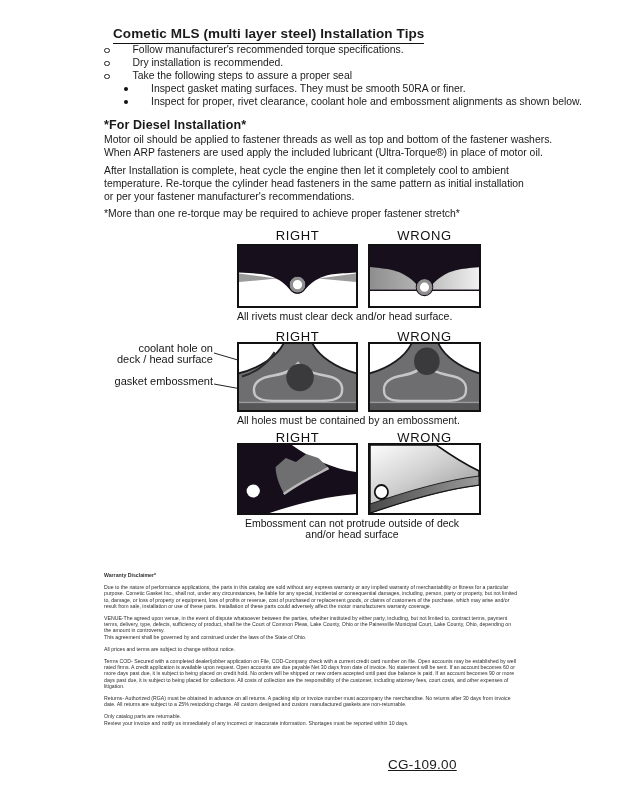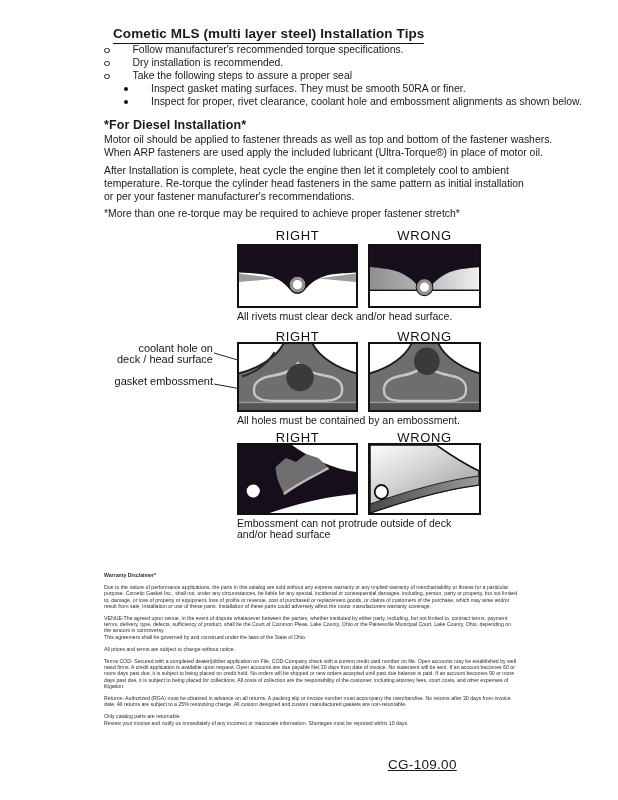--- a/index.html
+++ b/index.html
@@ -181,21 +181,21 @@
             <stop offset="1" stop-color="#9a9a9a"></stop>
         </linearGradient>
       </defs>
       <rect width="115" height="68" fill="#ffffff"></rect>
       <path d="M0,0 L70,0 C85,10 102,20 115,26 L115,40 C80,44 40,55 0,68 Z" fill="url(#g3)" stroke="#111" stroke-width="1.6"></path>
       <path d="M115,40 C80,44 40,55 0,68 L0,59 C40,46 80,35 115,31 Z" fill="url(#g4)" stroke="#111" stroke-width="0.9"></path>
       <circle cx="12" cy="47" r="7" fill="#ffffff" stroke="#111" stroke-width="1.8"></circle>
     </svg>
   </div>
 
-  <div class="abs caption" style="left:237px;top:518px;width:230px;">
+  <div class="abs caption" style="left:237px;top:518px;width:230px;text-align:center;">
     <div>Embossment can not protrude outside of deck</div>
     <div>and/or head surface</div>
   </div>
 
   <div class="abs fineprint">
     <div class="fph">Warranty Disclaimer*</div>
     <p class="fp">Due to the nature of performance applications, the parts in this catalog are sold without any express warranty or any implied warranty of merchantability or fitness for a particular purpose.  Cometic Gasket Inc., shall not, under any circumstances, be liable for any special, incidental or consequential damages, including, person, party or property, but not limited to, damage, or loss of property or equipment, loss of profits or revenue, cost of purchased or replacement goods, or claims of customers of the purchase, which may arise and/or result from sale, installation or use of these parts.  Installation of these parts could adversely affect the motor manufacturers warranty coverage.</p>
     <p class="fp tight">VENUE-The agreed upon venue, in the event of dispute whatsoever between the parties, whether instituted by either party, including, but not limited to, contract terms, payment terms, delivery, type, defects, sufficiency of product, shall be the Court of Common Pleas, Lake County, Ohio or the Painesville Municipal Court, Lake County, Ohio, depending on the amount in controversy.</p>
     <p class="fp">This agreement shall be governed by and construed under the laws of the State of Ohio.</p>
     <p class="fp">All prices and terms are subject to change without notice.</p>

